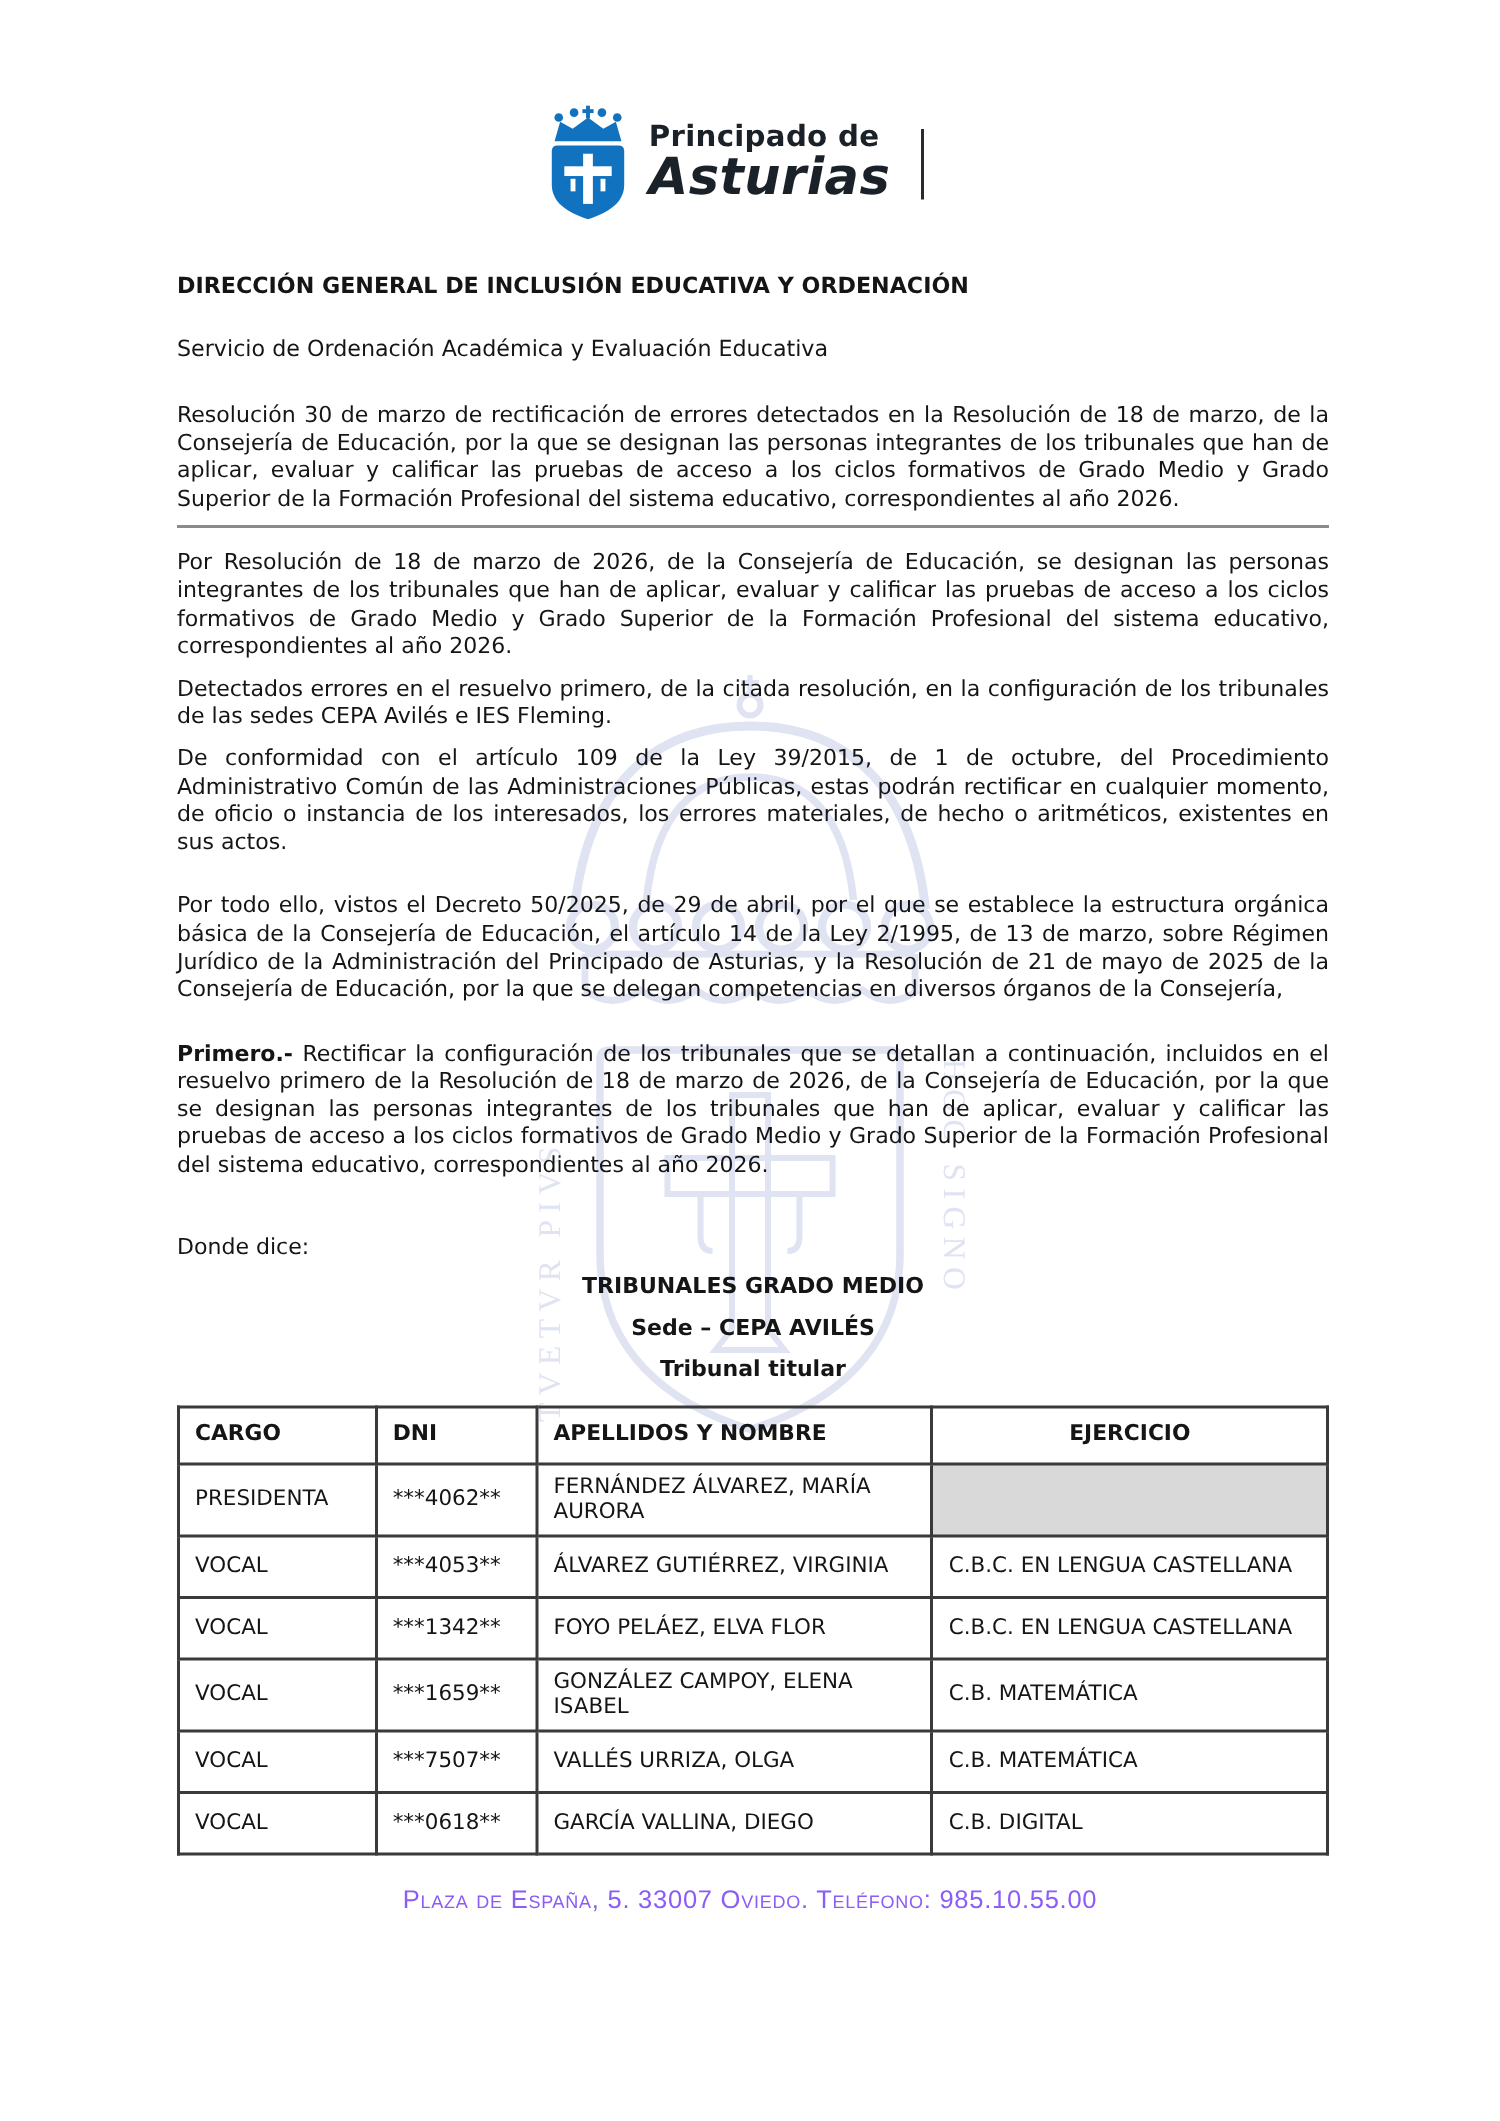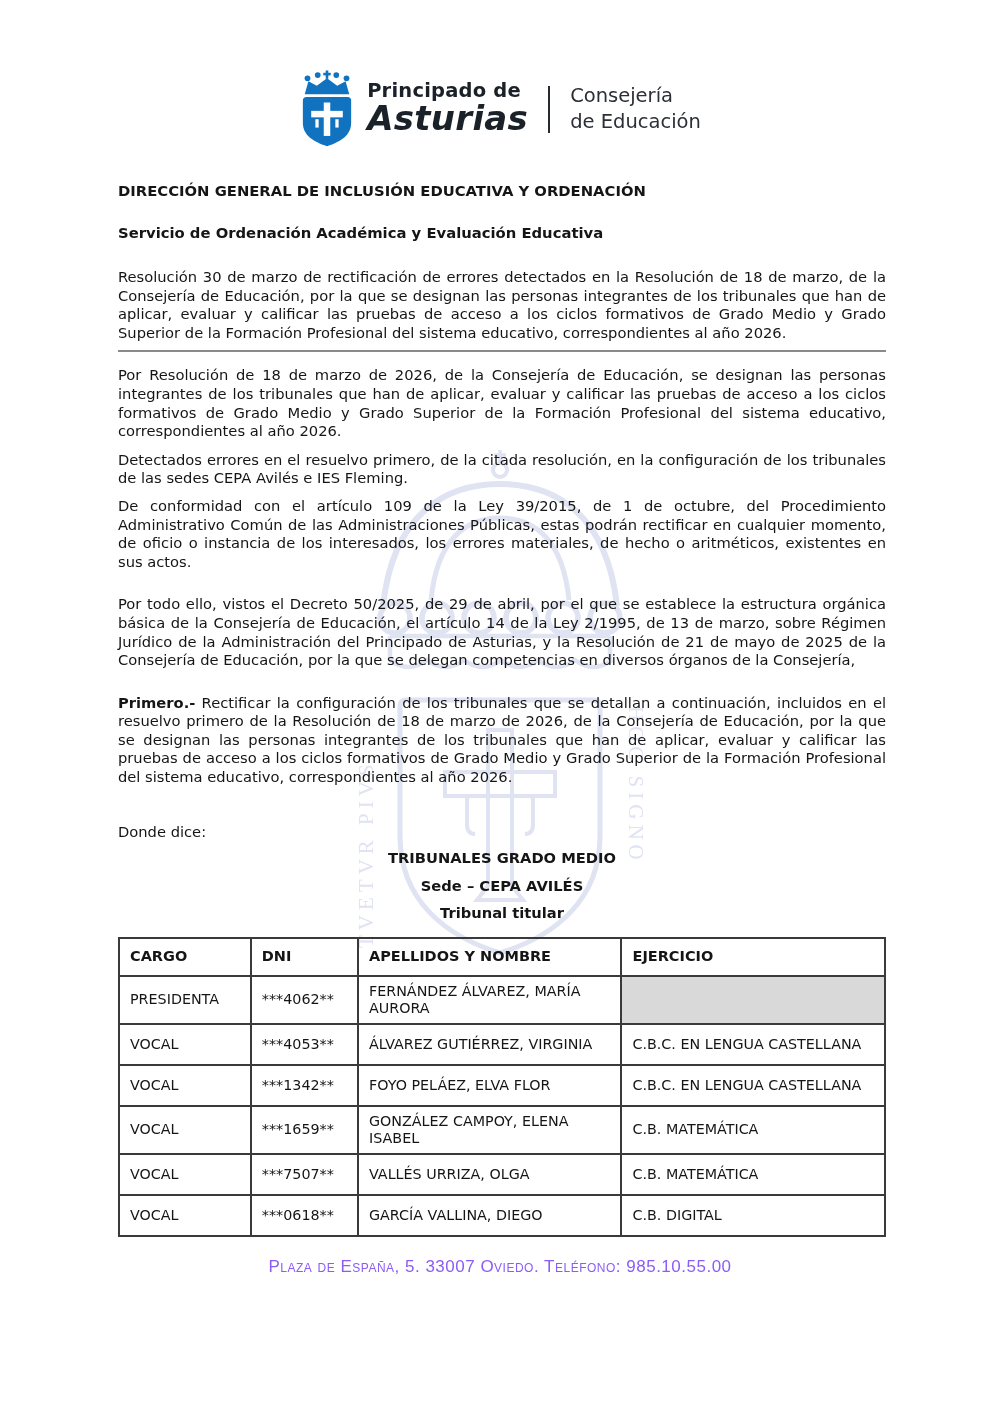--- a/index.html
+++ b/index.html
@@ -30,21 +30,21 @@
   .logo-org2 { font-size:34px;  font-weight:700; line-height:1.05; letter-spacing:.3px;font-style:italic; }
   .logo-divider { width:2px; height:47px; background:#262b33; margin-right:20px; }
   .logo-dept { font-size:19.5px; color:#2b2f36; line-height:1.32; font-weight:500; }
   
   .content {
     position:relative; z-index:1;
     padding:0 114px 0 118px;
     font-size:14.7px; line-height:18.6px;
   }
   .doc-title    { margin:33px 0 0; font-size:14.8px; font-weight:700; line-height:19px; }
-  .doc-subtitle { margin:23px 0 0; font-size:14.8px; font-weight:700; line-height:19px; }
+  .doc-subtitle { margin:23px 0 0; font-size:14.8px; font-weight:400; line-height:19px; }
   p { margin:0; }
   .justified { text-align:justify; }
   .intro   { margin-top:26px; }
   .rule    { border:none; border-top:2px solid #8a8a8a; margin:8px 0 0; }
   .p1      { margin-top:14px; }
   .p2      { margin-top:10px; }
   .p3      { margin-top:9px;  }
   .p4      { margin-top:24px; }
   .resuelvo{ margin-top:8px;  text-align:center; font-weight:700; }
   .primero { margin-top:24px; }
@@ -62,21 +62,21 @@
   }
   .tribunal th, .tribunal td {
     border:2px solid #3a3a3a;
     padding:2px 10px;
     vertical-align:middle;
     text-align:left;
     line-height:17.5px;
   }
   .tribunal thead tr { height:38px; }
   .tribunal th { font-weight:700; font-size:14.5px; }
-  .tribunal th.c-ejercicio { text-align:left;border-radius:19px; }
+  .tribunal th.c-ejercicio { text-align:center;border-radius:19px; }
   .tribunal tr.h41 { height:41px; }
   .tribunal tr.h48 { height:48px;border-radius:23px; }
   .tribunal td.shaded { background:#d9d9d9; }
   
   .footer {
     position:relative; z-index:1;
     margin-top:20px;
     text-align:center;
     font-family:Liberation Sans, sans-serif;
     font-variant:small-caps;
@@ -132,24 +132,20 @@
         <rect x="13" y="44" width="34" height="7"></rect>
         <rect x="17.5" y="53" width="3.5" height="9"></rect>
         <rect x="39" y="53" width="3.5" height="9"></rect>
       </g>
     </svg>
     <div class="logo-names">
       <div class="logo-org1">Principado de</div>
       <div class="logo-org2">Asturias</div>
     </div>
     <div class="logo-divider"></div>
-    <div class="logo-dept">
-      <div>Consejería</div>
-      <div>de Educación</div>
-    </div>
   </div>
 
   <div class="content">
     <h1 class="doc-title">DIRECCIÓN GENERAL DE INCLUSIÓN EDUCATIVA Y ORDENACIÓN</h1>
     <h2 class="doc-subtitle">Servicio de Ordenación Académica y Evaluación Educativa</h2>
 
     <p class="justified intro">Resolución 30 de marzo de rectificación de errores detectados en la Resolución de 18 de marzo, de la Consejería de Educación, por la que se designan las personas integrantes de los tribunales que han de aplicar, evaluar y calificar las pruebas de acceso a los ciclos formativos de Grado Medio y Grado Superior de la Formación Profesional del sistema educativo, correspondientes al año 2026.</p>
     <hr class="rule">
 
     <p class="justified p1">Por Resolución de 18 de marzo de 2026, de la Consejería de Educación, se designan las personas integrantes de los tribunales que han de aplicar, evaluar y calificar las pruebas de acceso a los ciclos formativos de Grado Medio y Grado Superior de la Formación Profesional del sistema educativo, correspondientes al año 2026.</p>

